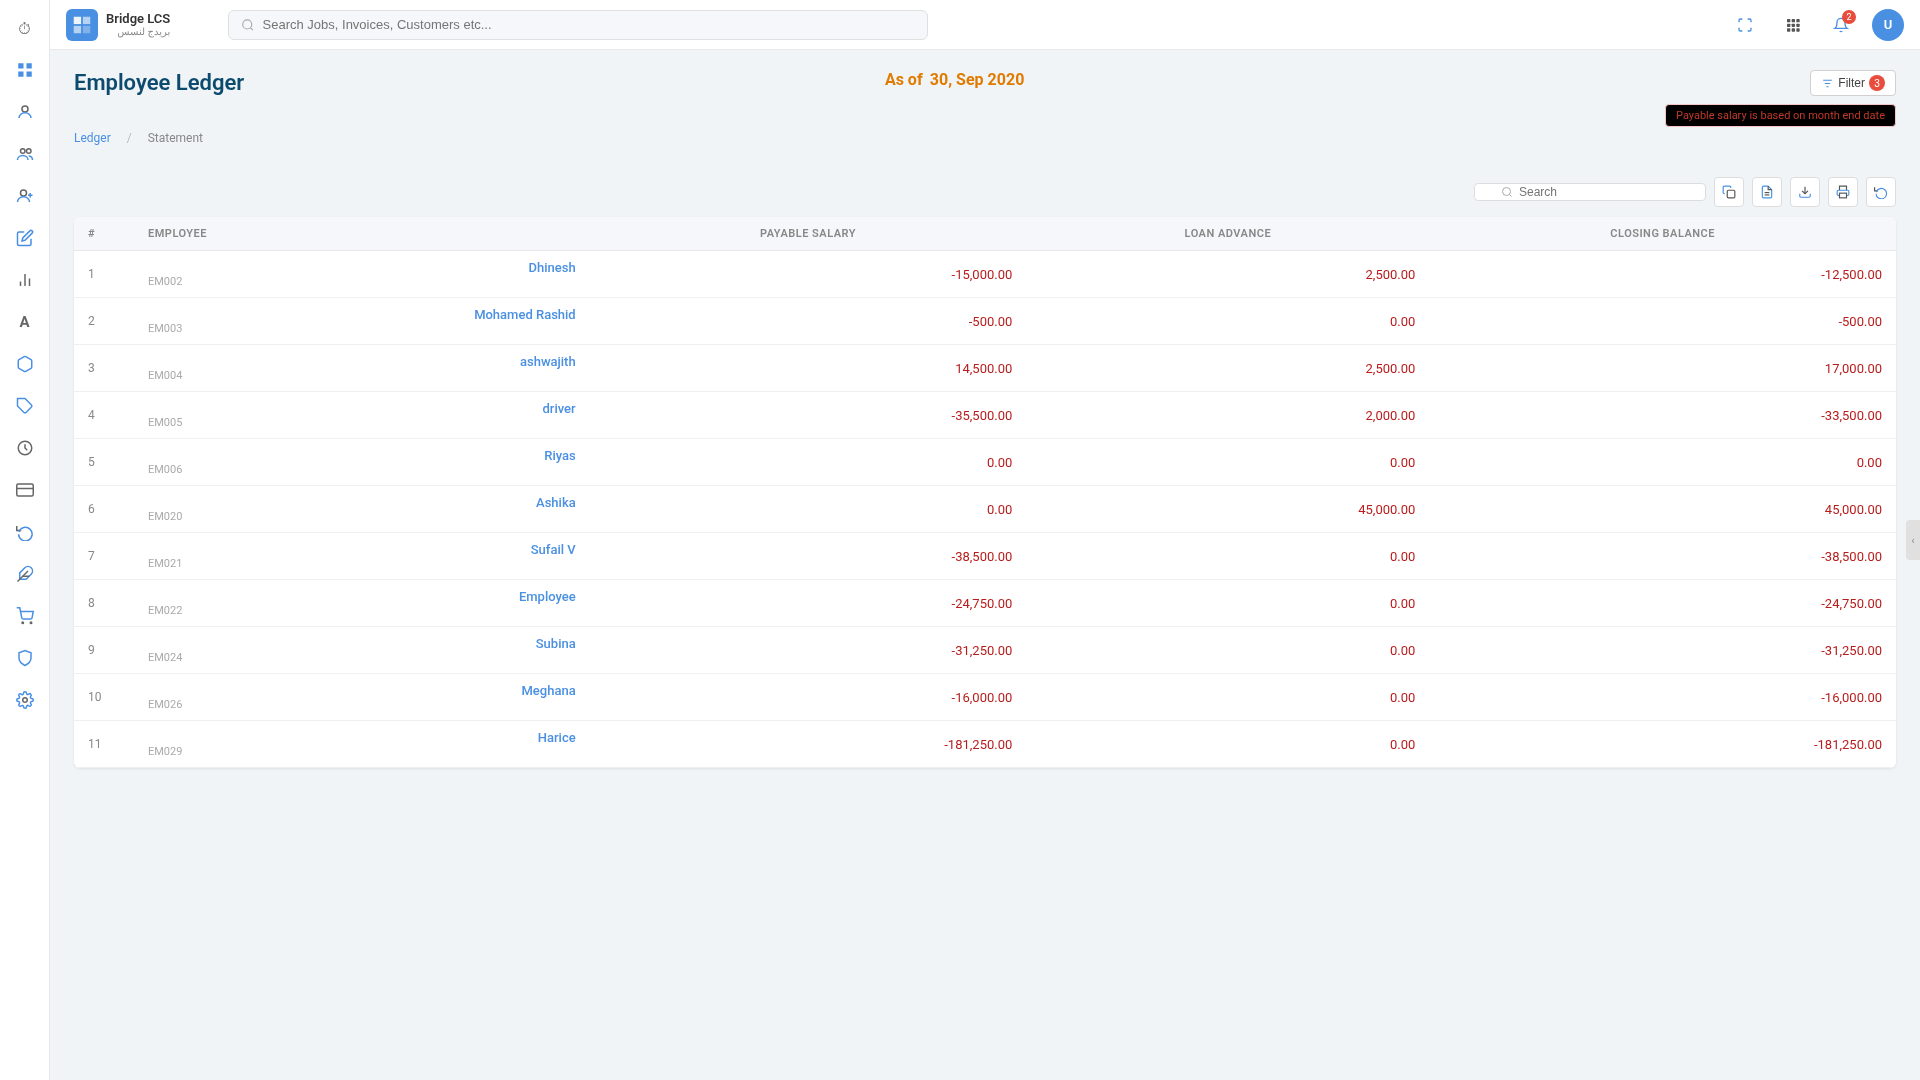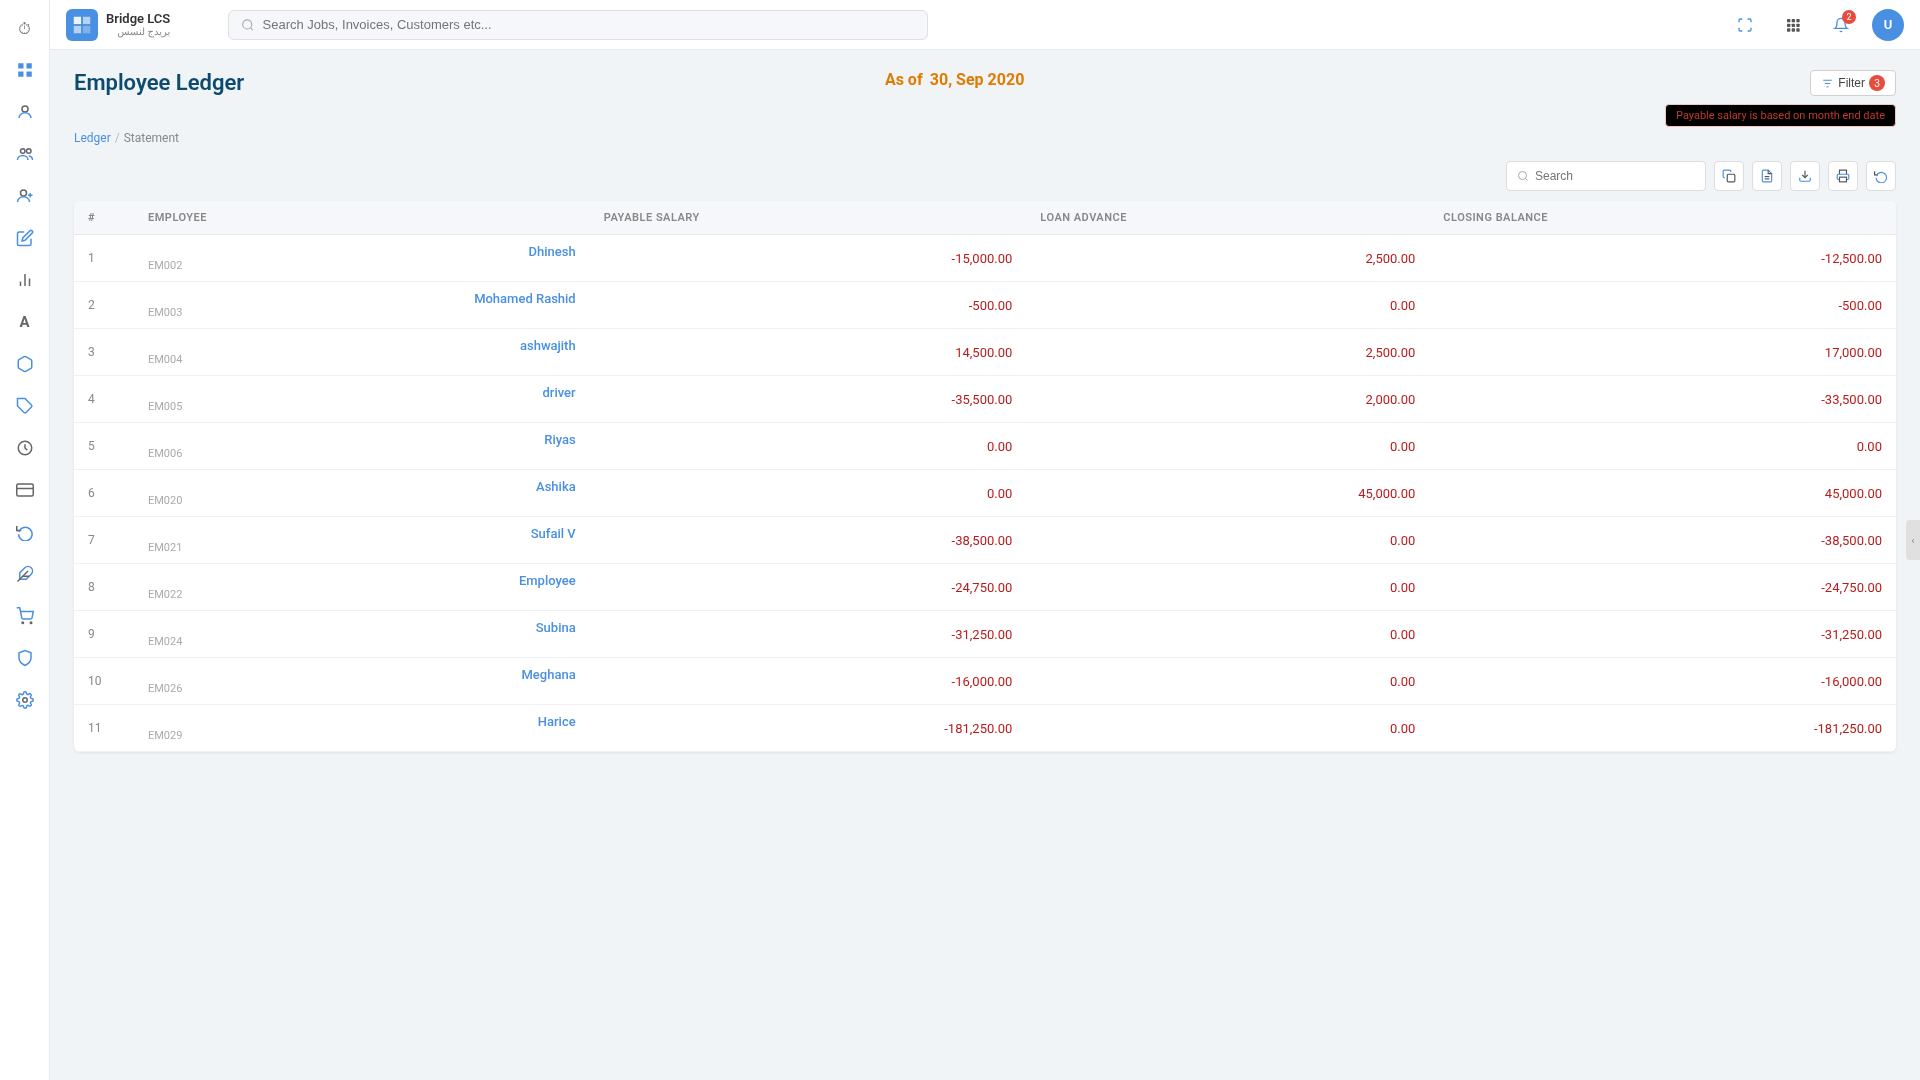--- a/index.html
+++ b/index.html
@@ -35,35 +35,35 @@
     .page-title { font-size: 22px; font-weight: 600; color: #0c4a6e; }
     .header-center { display: flex; flex-direction: column; }
     .as-of { font-size: 13px; color: #555; }
     .as-of span { color: #e07b00; font-weight: 700; font-size: 16px; }
     .header-right { display: flex; align-items: center; gap: 8px; flex-direction: column; align-items: flex-end; }
     .filter-btn { display: flex; align-items: center; gap: 4px; background: #fff; border: 1px solid #d0d0d0; border-radius: 4px; padding: 4px 10px; cursor: pointer; font-size: 12px; color: #444; }
     .filter-badge { background: #e74c3c; color: #fff; border-radius: 50%; width: 16px; height: 16px; font-size: 10px; display: flex; align-items: center; justify-content: center; }
     .payable-notice { background: #000000; border: 1px solid #f5c6c6; color: #c0392b; border-radius: 4px; padding: 4px 10px; font-size: 11px; }
 
     
-    .breadcrumb { display: flex; align-items: flex-end; gap: 4px; margin-bottom: 16px; font-size: 12px; color: #888; }
+    .breadcrumb { display: flex; align-items: flex-end; gap: 16px; margin-bottom: 32px; font-size: 12px; color: #888; }
     .breadcrumb a { color: #4a90e2; text-decoration: none; cursor: pointer; }
     .breadcrumb .sep { color: #bbb; }
 
     
     .toolbar { display: flex; align-items: center; justify-content: flex-end; gap: 8px; margin-bottom: 10px; }
-    .search-input { display: flex; align-items: center; background: #fff; border: 1px solid #ddd; border-radius: 4px; padding: 0 10px; height: 30px; gap: 6px; }
+    .search-input { display: flex; align-items: center; background: #fff; border: 1px solid #ddd; border-radius: 4px; padding: 0 26px; height: 18px; gap: 6px; }
     .search-input input { border: none; outline: none; font-size: 12px; width: 160px; }
     .toolbar-icon-btn { width: 30px; height: 30px; background: #fff; border: 1px solid #ddd; border-radius: 4px; display: flex; align-items: center; justify-content: center; cursor: pointer; color: #555; font-size: 14px; }
 
     
     .data-table { width: 100%; border-collapse: collapse; background: #fff; border-radius: 6px; overflow: hidden; box-shadow: 0 1px 3px rgba(0,0,0,0.08); }
     .data-table thead tr { background: #f5f7fa; }
     .data-table thead th { padding: 10px 14px; text-align: left; font-size: 11px; font-weight: 600; color: #888; letter-spacing: 0.5px; text-transform: uppercase; border-bottom: 1px solid #e8e8e8; }
-    .data-table thead th.num-col { text-align: left; }
+    .data-table thead th.num-col { text-align: center; }
     .data-table tbody tr { border-bottom: 1px solid #f0f0f0; }
     .data-table tbody td { padding: 9px 14px; vertical-align: middle; }
     .data-table tbody td.num-col { text-align: right; color: #b91c1c; }
     .employee-name { color: #4a90e2; font-weight: 500; font-size: 13px; cursor: pointer; text-align: right; }
     .employee-id { color: #aaa; font-size: 11px; }
     .row-num { color: #888; font-size: 12px; }
 
     
     .right-handle { position: fixed; right: 0; top: 50%; transform: translateY(-50%); width: 14px; height: 40px; background: #e0e0e0; border-radius: 4px 0 0 4px; display: flex; align-items: center; justify-content: center; cursor: pointer; color: #888; font-size: 10px; }
   </style>

